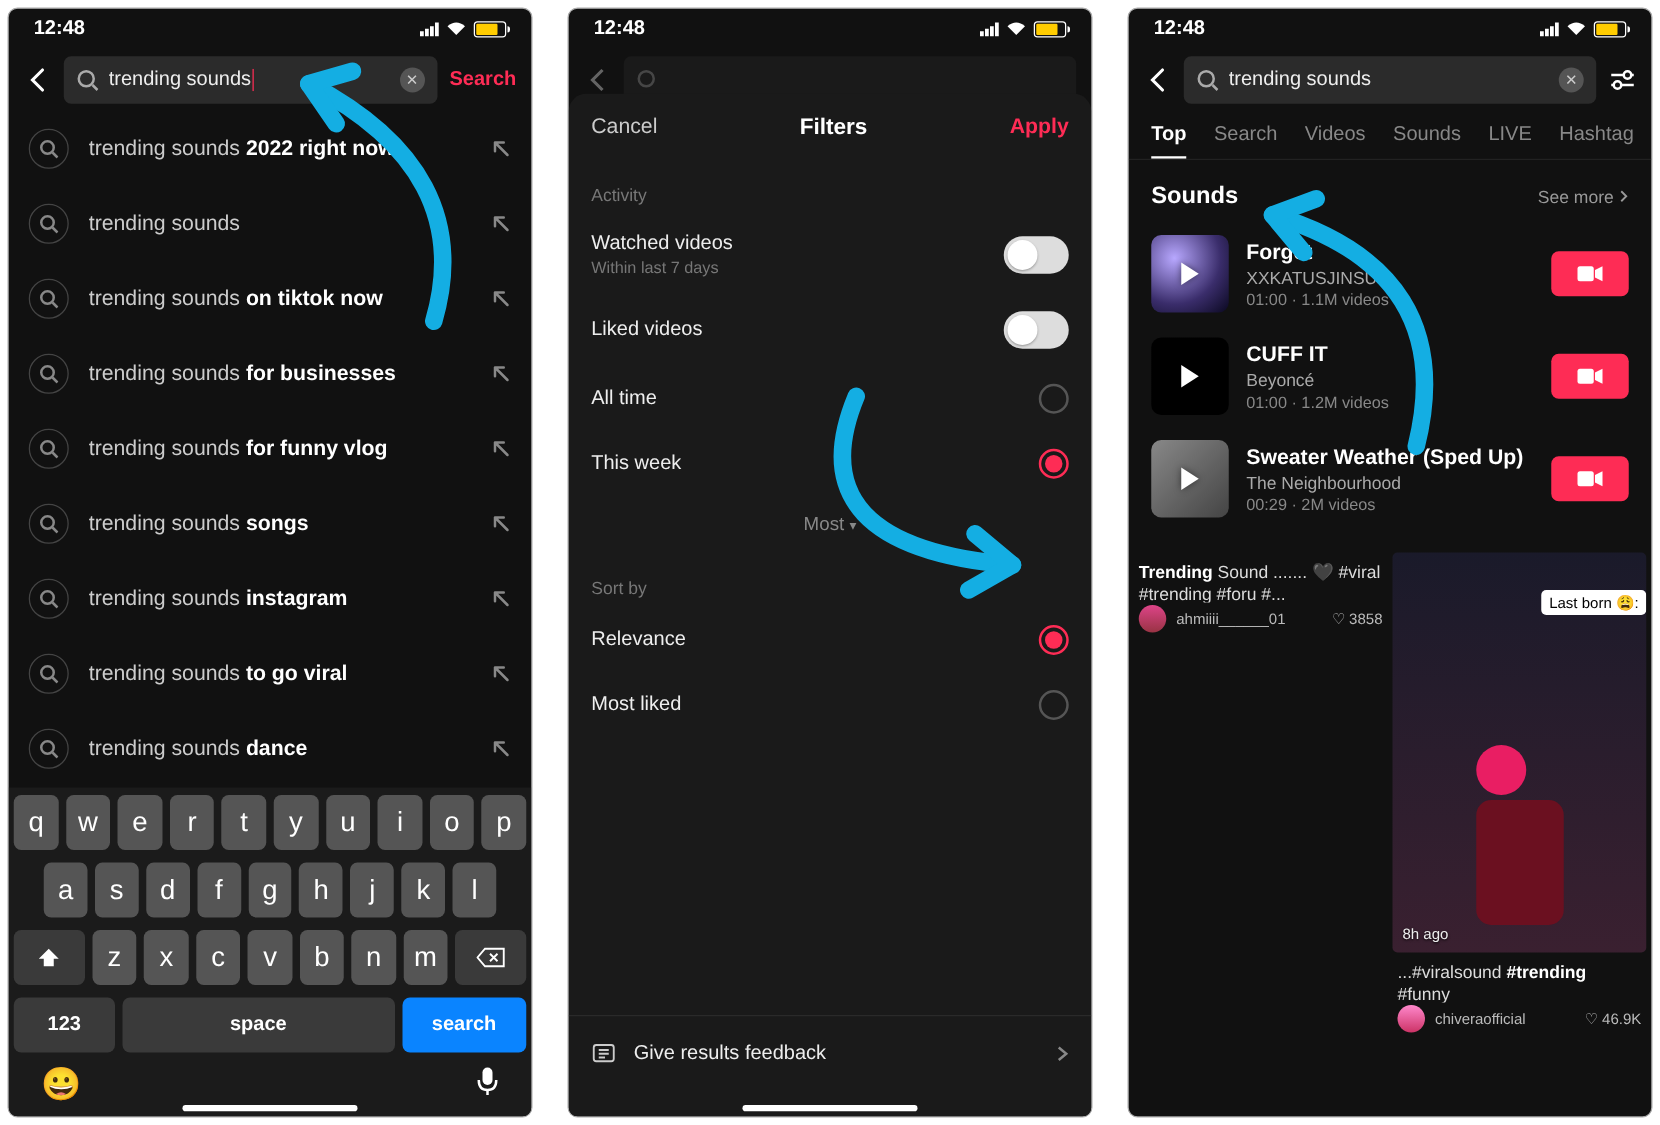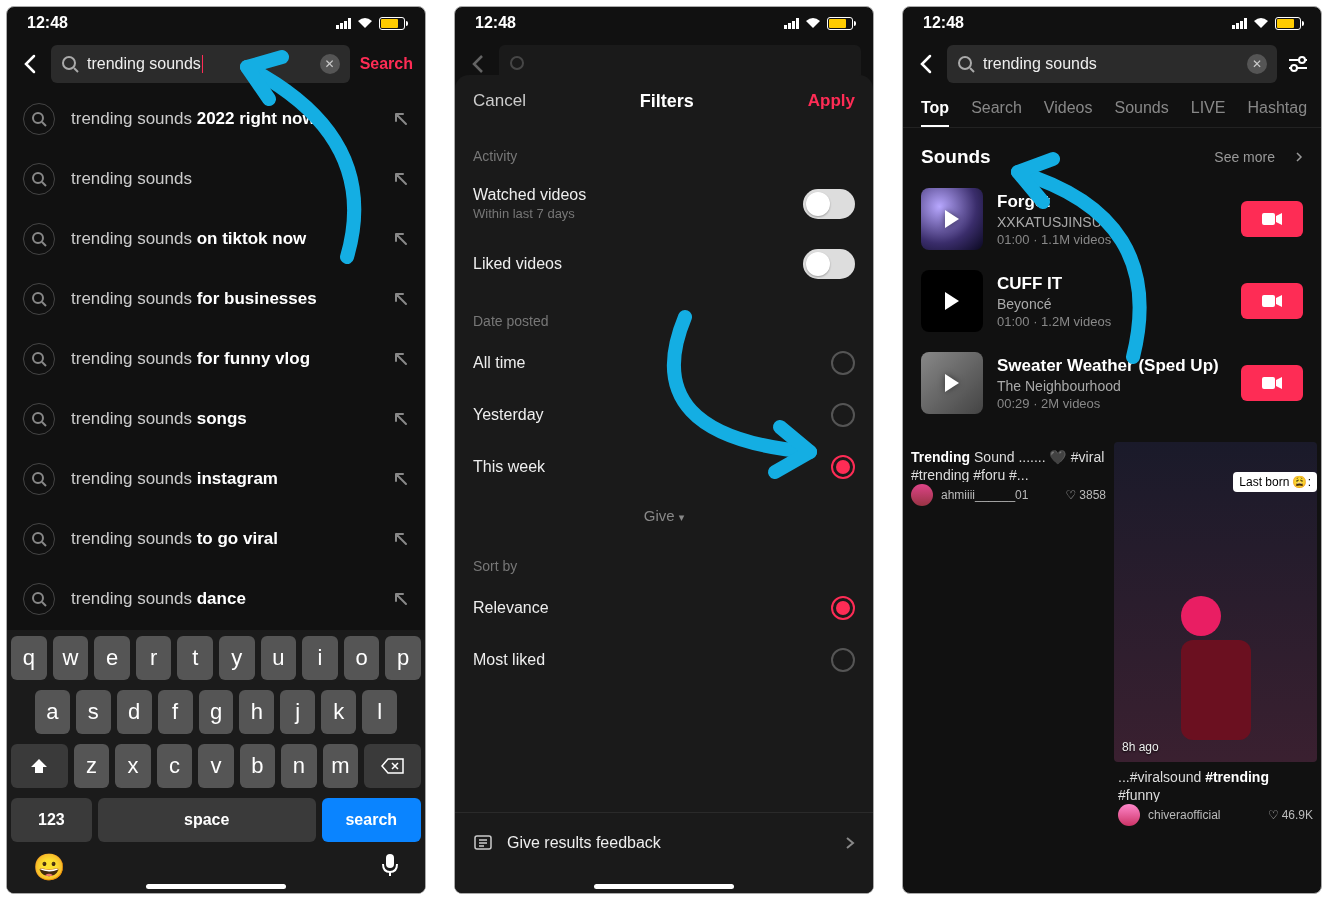--- a/index.html
+++ b/index.html
@@ -87,21 +87,21 @@
 .more{ text-align:center; color:#888; padding:14px; font-size:15px;}
 .feedback{ margin-top:auto; border-top:1px solid #2a2a2a; padding:20px 18px 40px; display:flex; align-items:center; gap:14px; color:#eee; font-size:16px;}
 
 
 .tabs{ display:flex; gap:22px; padding:10px 18px 0; border-bottom:1px solid #222; font-size:16px; color:#888; overflow:hidden;}
 .tab{ padding-bottom:10px; position:relative; white-space:nowrap;text-align:right;}
 .tab.active{ color:#fff; font-weight:600;}
 .tab.active::after{ content:""; position:absolute; bottom:0; left:0; right:0; height:2.5px; background:#fff;}
 .section-head{ display:flex; justify-content:space-between; align-items:center; padding:18px 18px 10px;}
 .section-head .h{ font-size:19px; font-weight:700;}
-.seemore{ color:#999; font-size:14px; display:flex; align-items:center; gap:20px;}
+.seemore{ color:#999; font-size:14px; display:flex; align-items:center; gap:4px;}
 .sound-row{ display:flex; align-items:center; padding:10px 18px; gap:14px;}
 .thumb{ width:62px; height:62px; border-radius:8px; background:#333; position:relative; display:flex; align-items:center; justify-content:center;}
 .thumb1{ background: radial-gradient(circle at 30% 30%, #b8a8ff, #3a2d6b 60%, #0a0820);}
 .thumb2{ background: linear-gradient(#000,#000);}
 .thumb3{ background: linear-gradient(135deg,#888,#444);}
 .play-tri{ width:0; height:0; border-left:14px solid #fff; border-top:9px solid transparent; border-bottom:9px solid transparent; filter:drop-shadow(0 0 3px rgba(0,0,0,.5));}
 .sinfo{ flex:1; overflow:hidden;}
 .stitle{ font-size:17px; font-weight:600;}
 .sartist{ font-size:14px; color:#aaa; margin-top:2px;}
 .smeta{ font-size:13px; color:#888; margin-top:2px;}
@@ -412,34 +412,29 @@
         <div class="lab">Watched videos</div>
         <div class="sub">Within last 7 days</div>
       </div>
       <div class="toggle"></div>
     </div>
     <div class="frow">
       <div class="lab">Liked videos</div>
       <div class="toggle"></div>
     </div>
 
-    <div class="section-label">Date posted</div>
     <div class="frow">
       <div class="lab">All time</div>
       <div class="radio"></div>
     </div>
     <div class="frow">
-      <div class="lab">Yesterday</div>
-      <div class="radio"></div>
-    </div>
-    <div class="frow">
       <div class="lab">This week</div>
       <div class="radio sel"></div>
     </div>
-    <div class="more"><span>Give</span> <span style="font-size:11px">▾</span></div>
+    <div class="more"><span>Most</span> <span style="font-size:11px">▾</span></div>
 
     <div class="section-label">Sort by</div>
     <div class="frow">
       <div class="lab">Relevance</div>
       <div class="radio sel"></div>
     </div>
     <div class="frow">
       <div class="lab">Most liked</div>
       <div class="radio"></div>
     </div>

